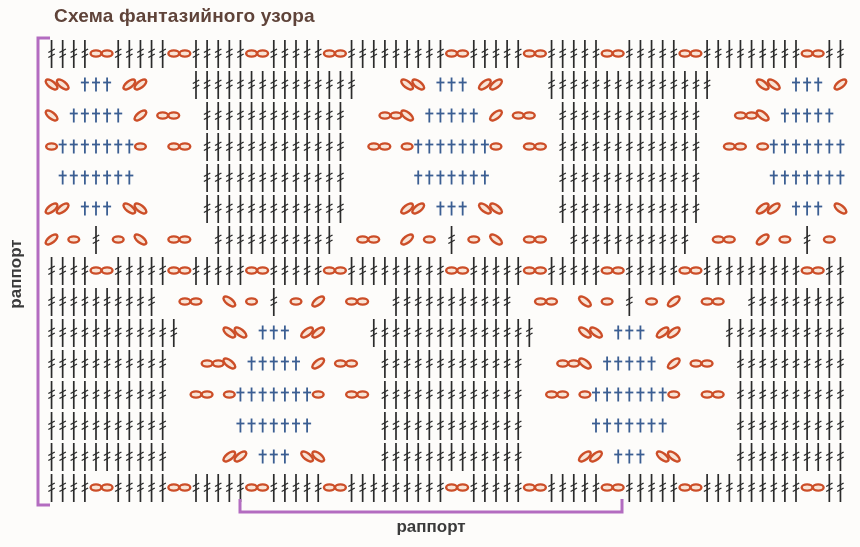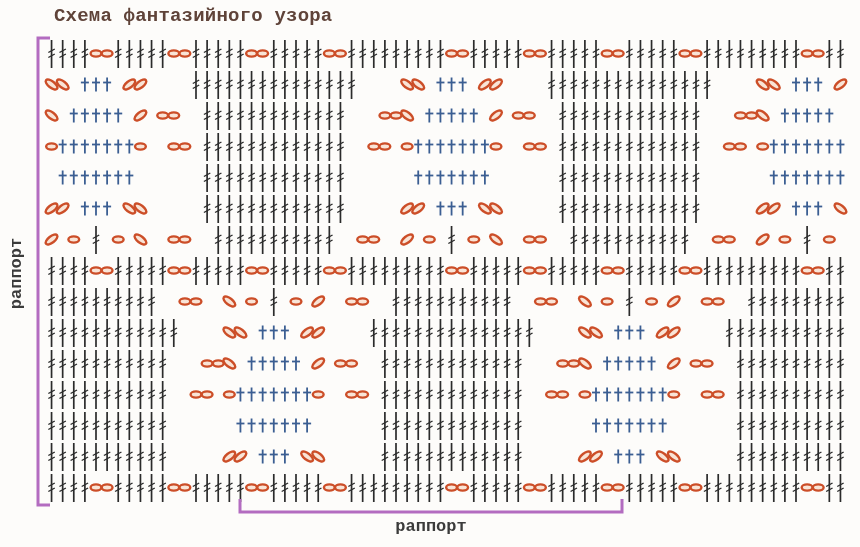--- a/index.html
+++ b/index.html
@@ -2,21 +2,21 @@
 <html style="--title-color: #5f4339; --label-color: #3b3b3b; --bracket: #b36cc0; --post: #2b2b2b; --chain-stroke: #cc4e28; --chain-fill: #f9e4d6; --cross: #3b5e92; --background: #fdfcfa;"><head>
 <meta charset="utf-8">
 <style>
   html,body { margin:0; padding:0; }
   body { background:#ffffff; }
   .screen {
     position:relative;
     width:860px; height:547px;
     background:#fdfcfa;
     overflow:hidden;
-    font-family:Liberation Mono, monospace;
+    font-family:Liberation Sans, sans-serif;
   }
   .page-title {
     position:absolute; left:54px; top:5px;
     font-size:19px; font-weight:bold;
     color:var(--title-color, #5f4339);
     letter-spacing:0.2px;
   }
   .left-label {
     position:absolute; left:-21px; top:264px;
     width:74px; text-align:center;

